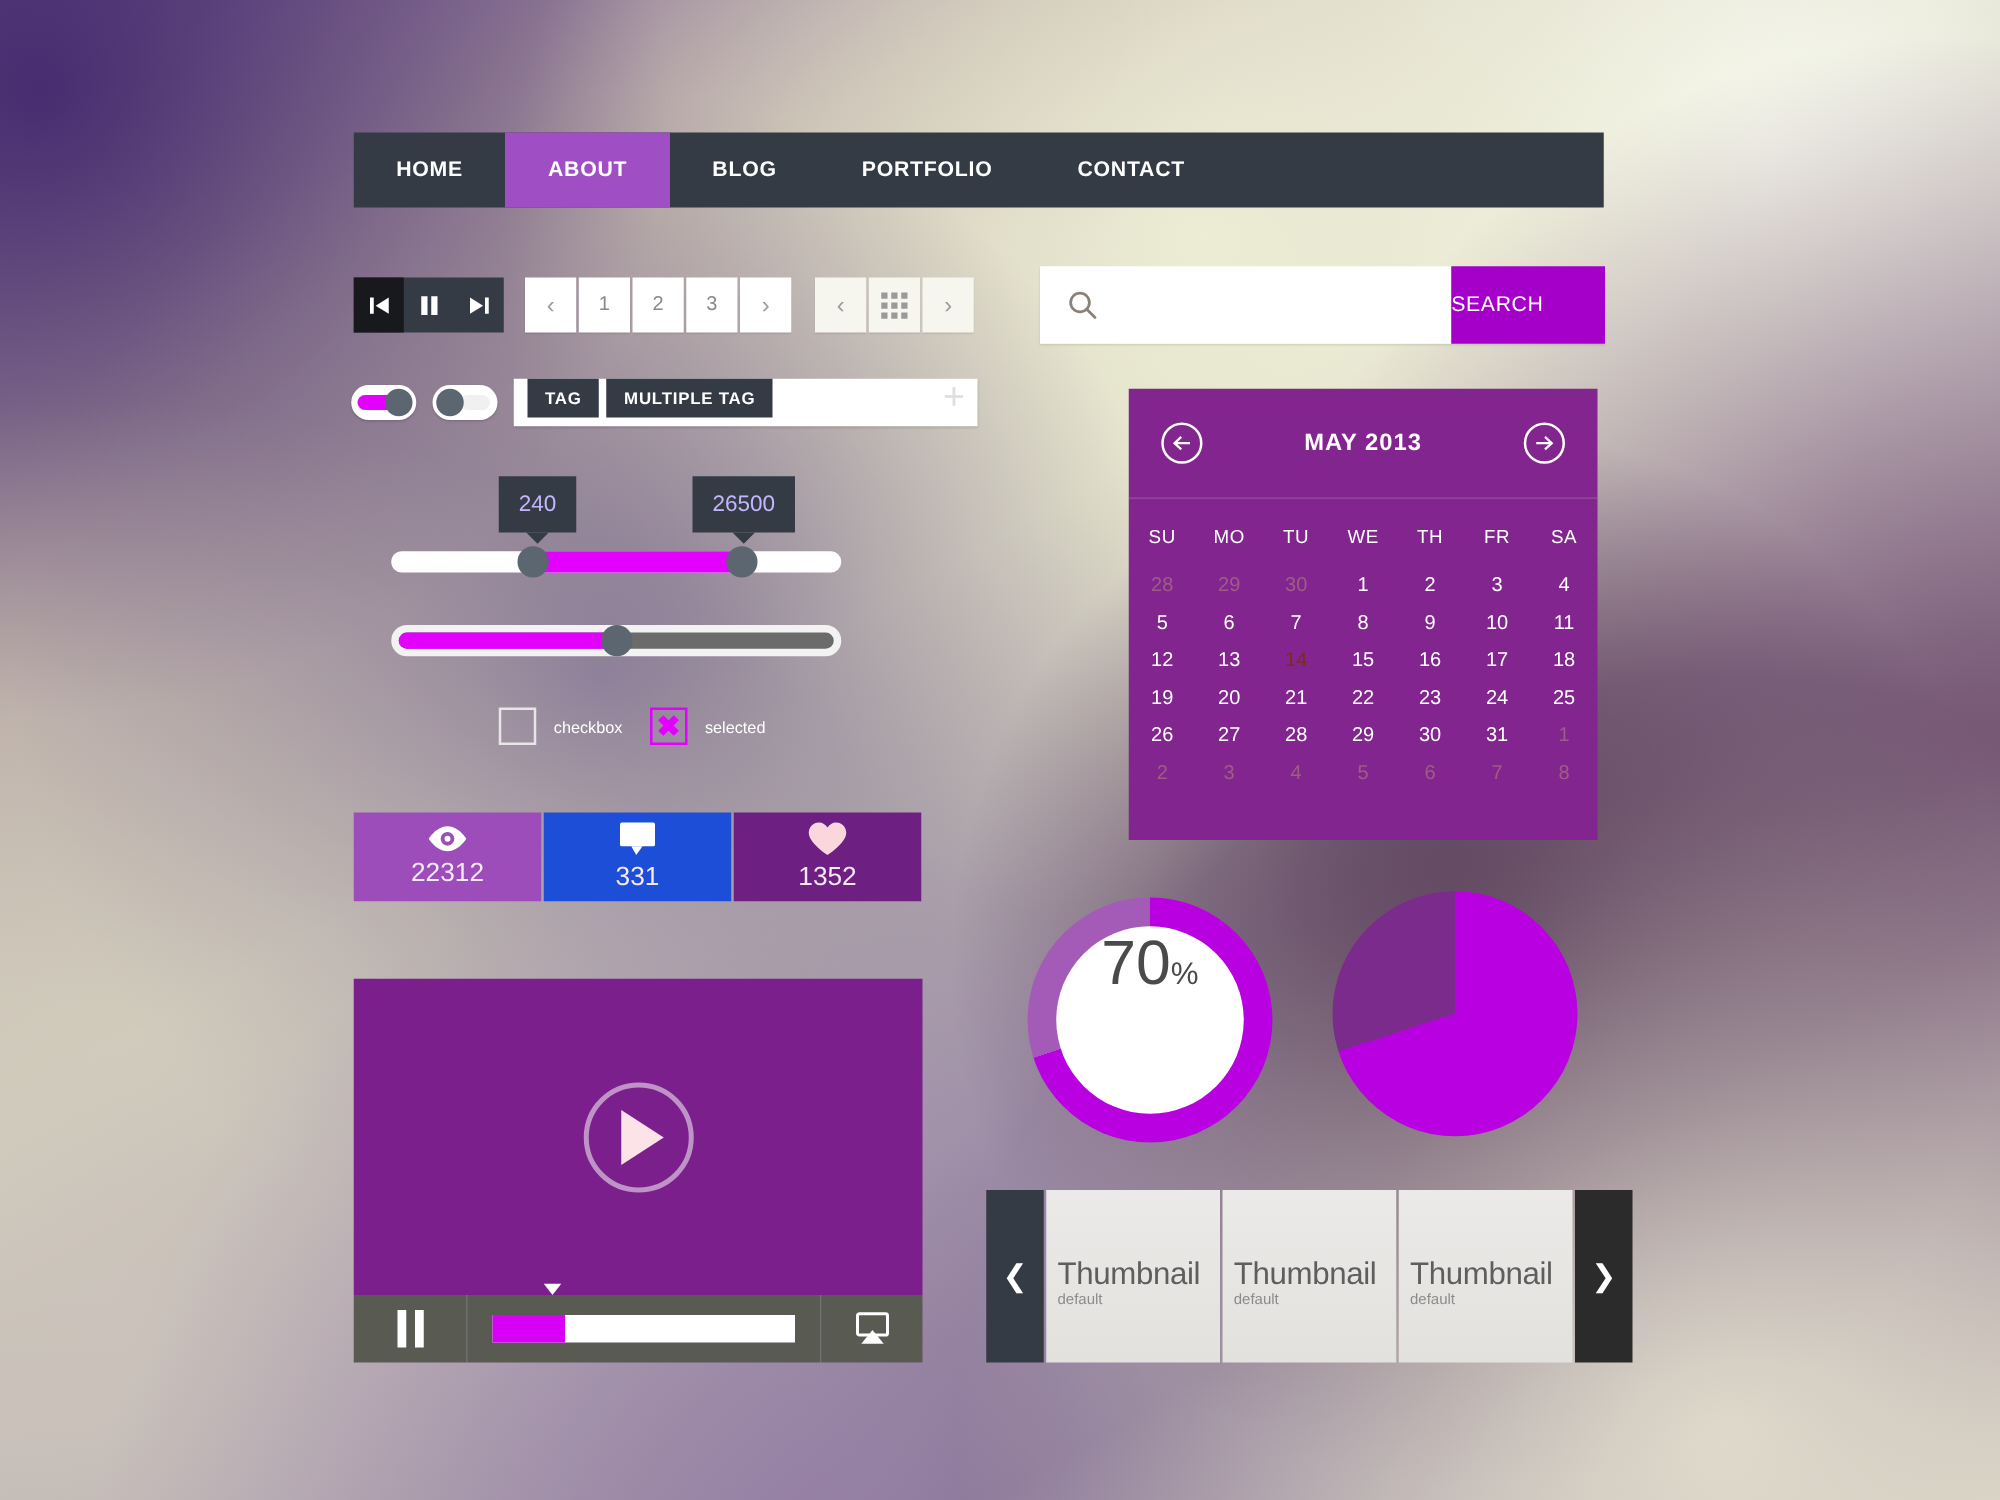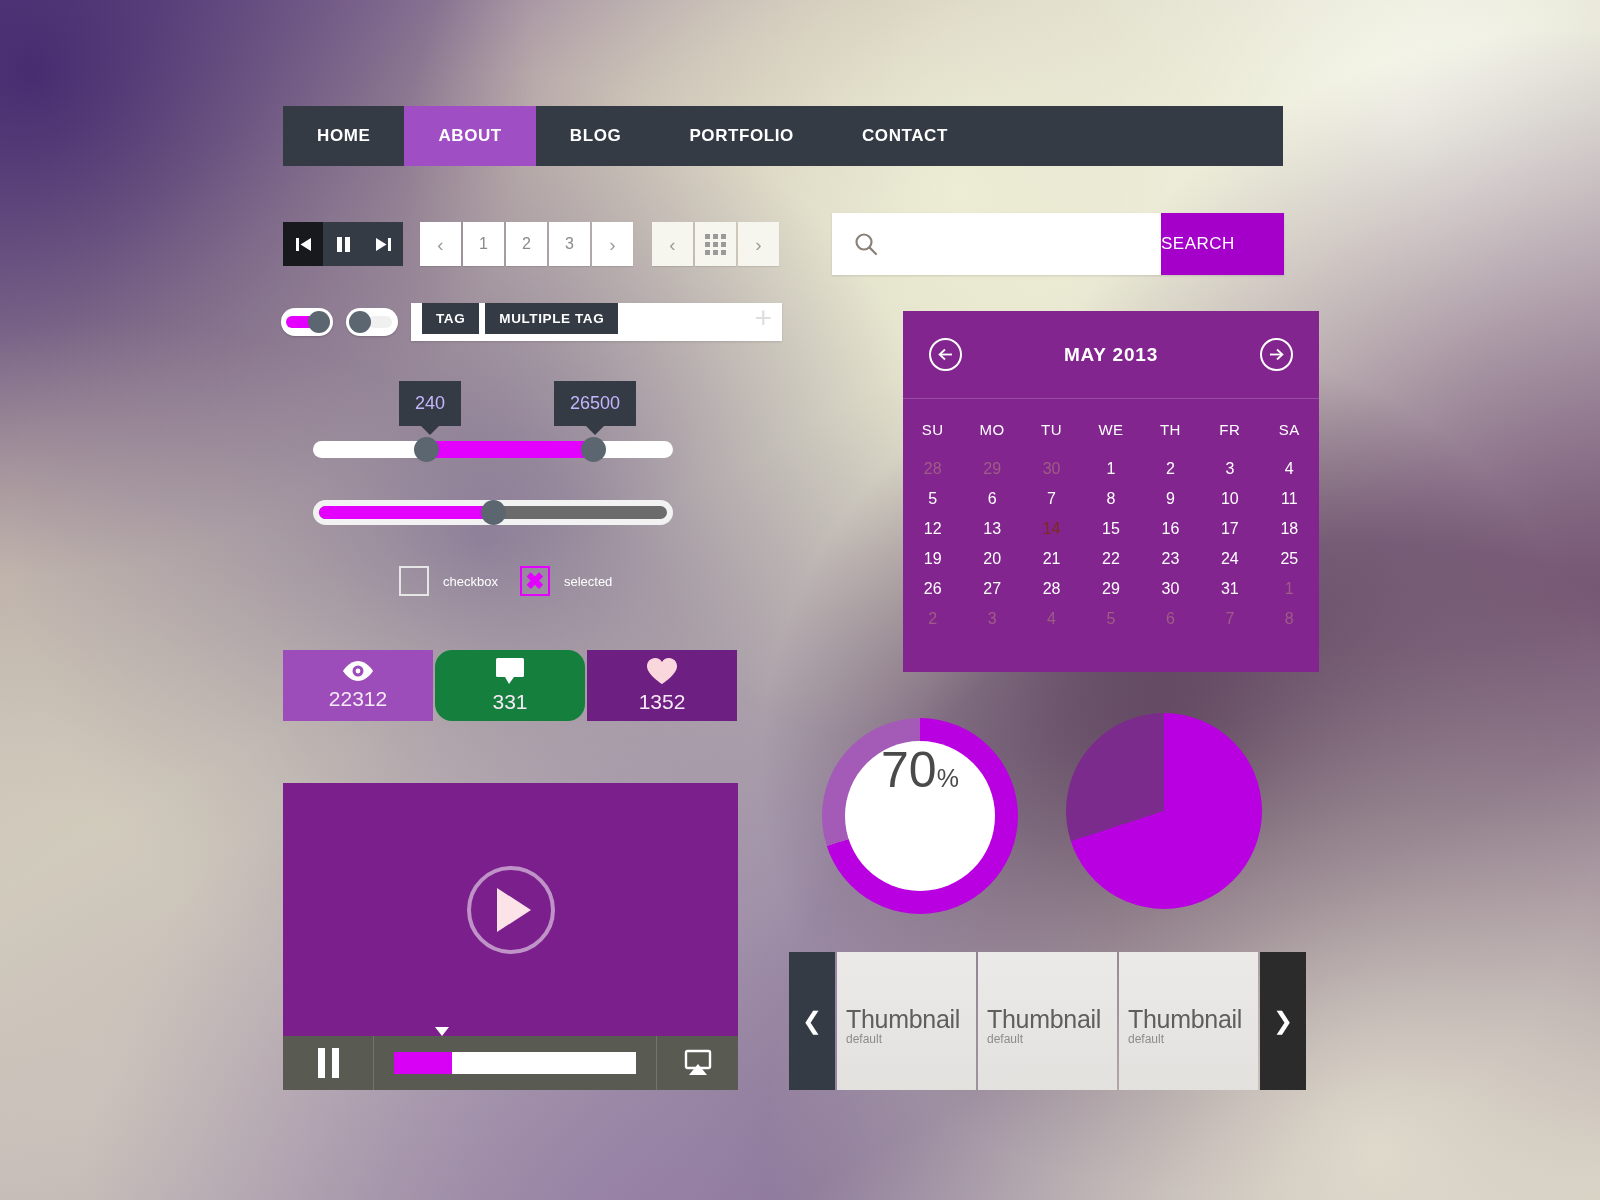--- a/index.html
+++ b/index.html
@@ -178,26 +178,26 @@
 
   
   .stats { position: absolute; left: 283px; top: 650px; display: flex; gap: 2px; }
   .stat {
     width: 150px; height: 71px; display: flex; flex-direction: column;
     align-items: center; justify-content: center; gap: 5px; cursor: pointer;
     color: #f6e4f6;
   }
   .stat .num { font-size: 21px; color: #f7e9f6; }
   .stat:nth-child(1) { background: #9c4dba; }
-  .stat:nth-child(2) { background: #15803d; border-radius: 17px; }
+  .stat:nth-child(2) { background: #1d4ed8; }
   .stat:nth-child(3) { background: #6e1f82; }
 
   
   .cal {
-    position: absolute; left: 903px; top: 311px; width: 416px; height: 361px;
+    position: absolute; left: 903px; top: 311px; width: 375px; height: 361px;
     background: #83258f; color: #fff; overflow: hidden;
   }
   .cal-head { height: 88px; display: flex; align-items: center;
               justify-content: space-between; padding: 0 26px;
               border-bottom: 1px solid rgba(255,255,255,.18); }
   .cal-title { font-size: 19px; font-weight: bold; letter-spacing: .8px; }
   .cal-arrow { width: 33px; height: 33px; border-radius: 50%;
                border: 2px solid #fff; display: flex; align-items: center;
                justify-content: center; font-size: 16px; cursor: pointer; }
   .cal-dows, .cal-week { display: grid; grid-template-columns: repeat(7, 1fr); }

